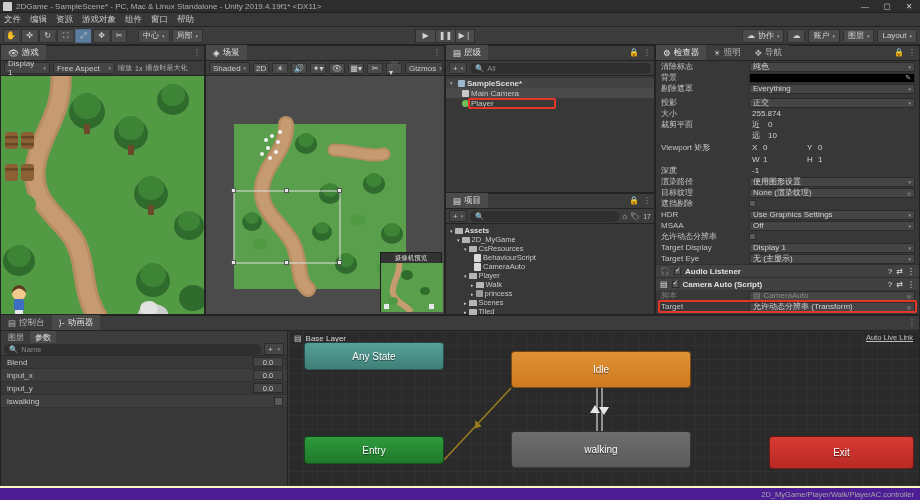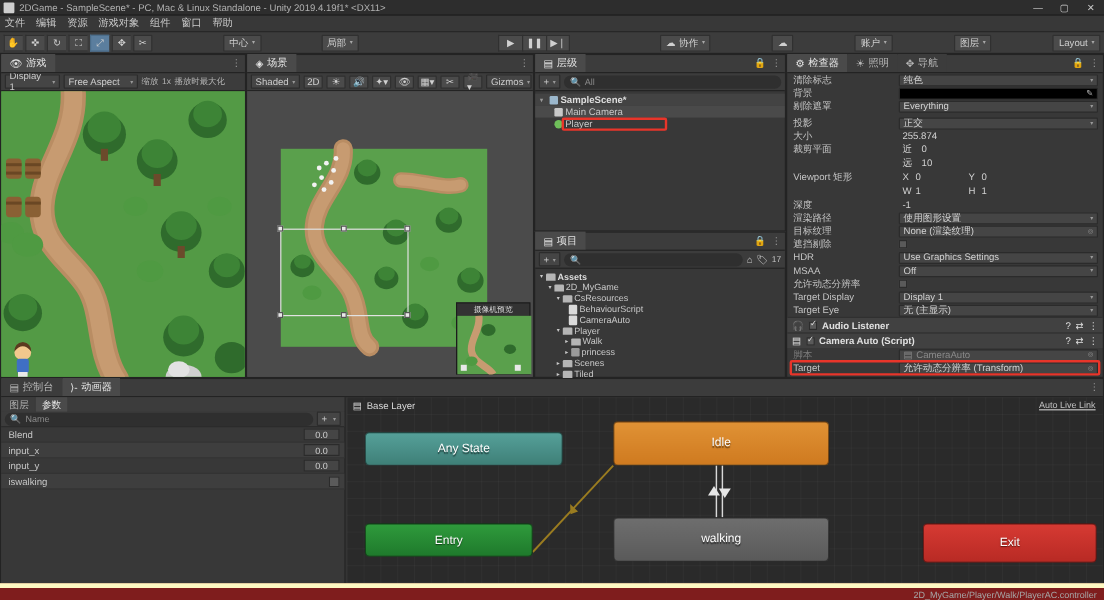--- a/index.html
+++ b/index.html
@@ -42,21 +42,21 @@
   .tbtn.on { background: #5b7e9e; border-color: #4b6d8a; }
   .tbtn.grp { border-radius: 0; border-right: none; }
   .tgap { width: 7px; }
   .playgrp { position: absolute; left: 50%; transform: translateX(-45px); display: flex; }
   .playgrp .tbtn { min-width: 20px; border-radius: 0; border-right: none; }
   .playgrp .tbtn:last-child { border-right: 1px solid #303030; }
   .rightgrp { position: absolute; right: 3px; display: flex; gap: 3px; align-items: center; }
   .ddbtn {
     height: 14px; background: #4b4b4b; border: 1px solid #303030;
     display: flex; align-items: center; padding: 0 4px; gap: 3px;
-    font-size: 8px; color: #d0d0d0; border-radius: 1px; margin-left: 48px;
+    font-size: 8px; color: #d0d0d0; border-radius: 1px;
   }
   .ddbtn .ar { font-size: 5px; color: #a8a8a8; }
 
   .workspace { position: absolute; top: 45px; left: 0; right: 0; bottom: 0; }
 
   .panel { position: absolute; background: #383838; border: 1px solid #232323; }
   .ptabs {
     height: 15px; background: #3c3c3c; display: flex; align-items: flex-end;
     border-bottom: 1px solid #232323; position: relative;
   }
@@ -152,22 +152,22 @@
     border: 1px solid rgba(0,0,0,.45);
   }
   .n-any { background: linear-gradient(#55a099, #3f8078); }
   .n-entry { background: linear-gradient(#2f9a3c, #1f7a2c); }
   .n-idle { background: linear-gradient(#e09235, #cf7a20); }
   .n-walk { background: linear-gradient(#6e6e6e, #5a5a5a); }
   .n-exit { background: linear-gradient(#d63a33, #b82a24); }
 
   .statusbar {
     position: absolute; left: 0; right: 0; bottom: 0; height: 14px;
-    background: #7f1d1d; border-top: 4px solid #fef9c3;
-    display: flex; align-items: flex-end; justify-content: flex-end;
+    background: #4c1d95; border-top: 2px solid #fef9c3;
+    display: flex; align-items: center; justify-content: flex-end;
     padding-right: 6px; font-size: 7.5px; color: #a6a6a6;
   }
 
   .sv-handle { position: absolute; width: 5px; height: 5px; background: #e9e9e9; border: 1px solid #555; }
 </style>
 </head>
 <body>
 
 <div class="titlebar">
   <div class="tlogo"></div>
@@ -807,21 +807,21 @@
 
       <svg style="position:absolute;inset:0" width="632" height="170">
         <line x1="155" y1="129" x2="222" y2="57" stroke="#9a7c20" stroke-width="1.6"></line>
         <polygon points="184,96 190,90 190,99" fill="#9a7c20" transform="rotate(-47 187 94)"></polygon>
         <line x1="308" y1="57" x2="308" y2="100" stroke="#d8d8d8" stroke-width="1.2"></line>
         <line x1="313" y1="57" x2="313" y2="100" stroke="#d8d8d8" stroke-width="1.2"></line>
         <polygon points="306,74 311,82 301,82" fill="#e6e6e6"></polygon>
         <polygon points="315,84 310,76 320,76" fill="#e6e6e6"></polygon>
       </svg>
 
-      <div class="node n-any" style="left:15px;top:29px;width:165px;height:28px">Any State</div>
+      <div class="node n-any" style="left:15px;top:11px;width:140px;height:28px">Any State</div>
       <div class="node n-entry" style="left:15px;top:105px;width:140px;height:28px">Entry</div>
       <div class="node n-idle" style="left:222px;top:20px;width:180px;height:37px">Idle</div>
       <div class="node n-walk" style="left:222px;top:100px;width:180px;height:37px">walking</div>
       <div class="node n-exit" style="left:480px;top:105px;width:145px;height:33px">Exit</div>
     </div>
   </div>
 
   <div class="statusbar">
     <span>2D_MyGame/Player/Walk/PlayerAC.controller</span>
 

